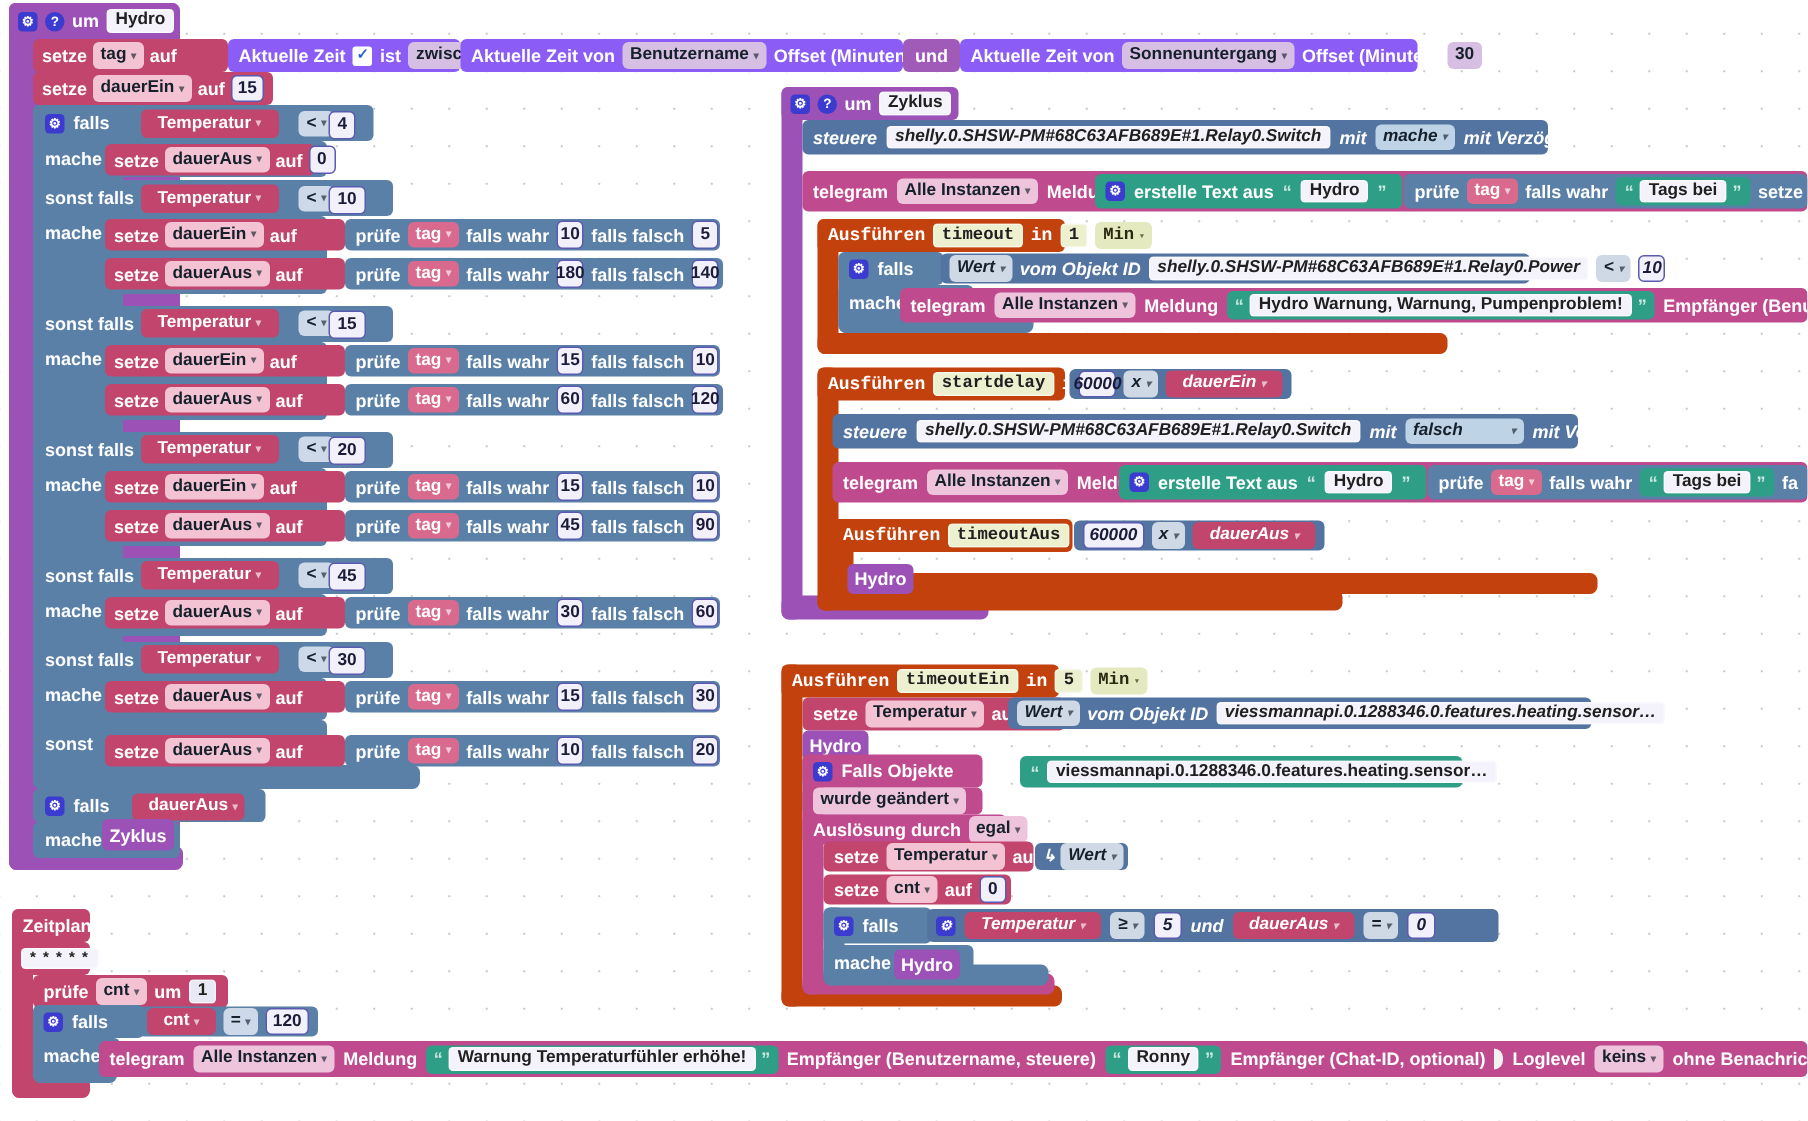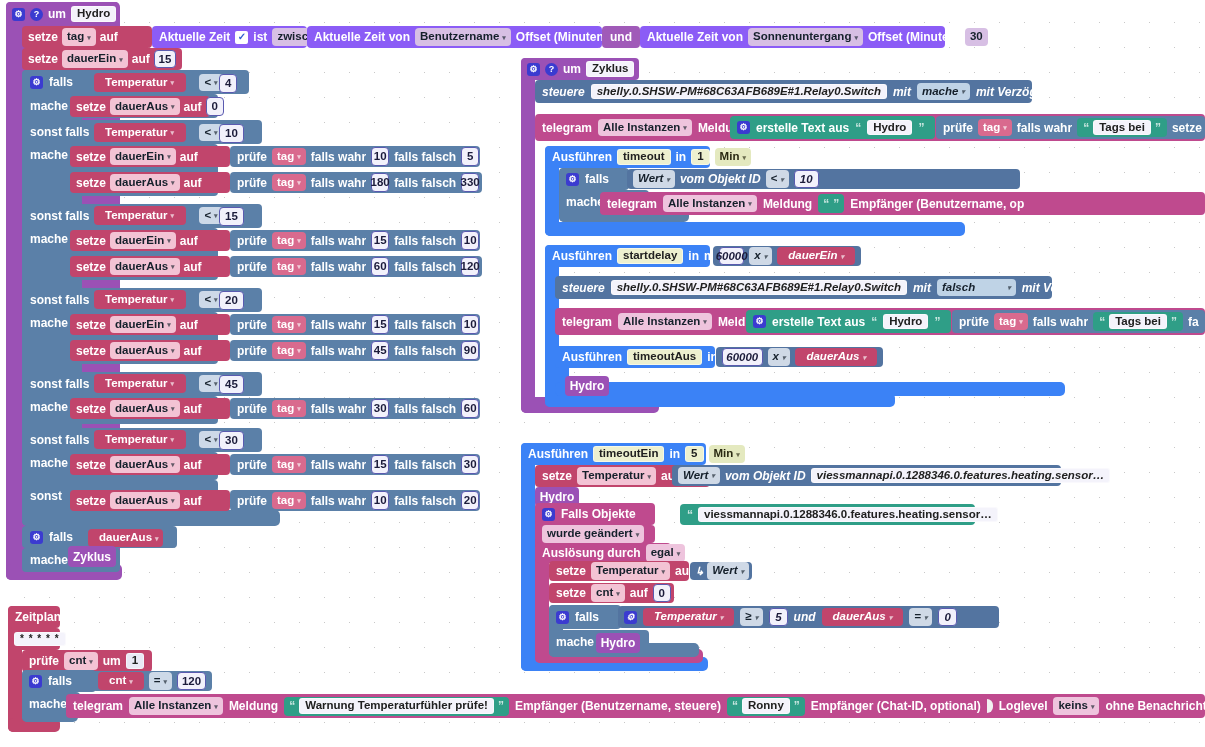--- a/index.html
+++ b/index.html
@@ -73,21 +73,21 @@
   .h-olive .fld  { background: #e4e9bf; color:#2a2a12; }
   .h-magenta .fld{ background: #eec4dd; }
   .h-steel .fld  { background: #cfd9e6; }
 
   
   .c-rose    { background: #c1456c; }
   .c-blue    { background: #5b80a8; }
   .c-purple  { background: #9b51b5; }
   .c-purple2 { background: #8b5cf6; }
   .c-green   { background: #2f9e87; }
-  .c-olive   { background: #3b82f6; }
+  .c-olive   { background: #c2410c; font-family: Liberation Mono, monospace; }
   .c-magenta { background: #bf4a8e; }
   .c-steel   { background: #5374a0; font-style: italic; }
 
   .gear, .help {
     display: inline-flex; align-items: center; justify-content: center;
     width: 13px; height: 13px; border-radius: 3px;
     background: #3b3bd0; color: #fff;
     font-size: 9px; font-weight: bold; flex: none;
   }
   .help { background: #3b3bd0; border-radius: 50%; }
@@ -260,21 +260,21 @@
 </div>
 <div class="blk c-blue h-blue" style="left:230px; top:172px; width:252px; height:21px; padding:0 7px; gap:5px;">
   <span class="lbl">prüfe</span>
   <span class="fld" style="background:#d96a8e;color:#fff;">
     <span>tag</span>
       <span class="caret">▾</span>
   </span>
   <span class="lbl">falls wahr</span>
   <span class="num">180</span>
   <span class="lbl">falls falsch</span>
-  <span class="num">330</span>
+  <span class="num">140</span>
 </div>
 
 <div class="blk c-blue" style="left:22px; top:204px; width:240px; height:24px; padding:0 8px;">
   <span class="lbl">sonst falls</span>
 </div>
 <div class="blk c-rose h-rose" style="left:94px; top:206px; width:92px; height:19px; padding:0 6px;">
   <span class="fld" style="background:transparent;color:#fff;">
     <span>Temperatur</span>
       <span class="caret">▾</span>
   </span>
@@ -578,38 +578,40 @@
 <div class="blk c-blue h-blue" style="left:559px; top:168px; width:70px; height:22px; padding:0 7px; gap:6px;">
   <span class="gear">⚙</span>
   <span class="lbl">falls</span>
 </div>
 <div class="blk c-steel h-steel" style="left:627px; top:169px; width:393px; height:20px; padding:0 6px; gap:5px;">
   <span class="fld" style="background:#cfd9e6;">
     <span>Wert</span>
       <span class="caret">▾</span>
   </span>
   <span class="lbl">vom Objekt ID</span>
+  <span class="txtfield">shelly.0.SHSW-PM#68C63AFB689E#1.Relay0.Power</span>
   <span class="fld" style="background:#cfd9e6;">
     <span>&lt;</span>
       <span class="caret">▾</span>
   </span>
   <span class="num">10</span>
 </div>
 <div class="blk c-blue" style="left:559px; top:190px; width:90px; height:24px; padding:0 7px;">
   <span class="lbl">mache</span>
 </div>
 <div class="blk c-magenta h-magenta" style="left:600px; top:192px; width:605px; height:23px; padding:0 7px; gap:6px; overflow:hidden;">
   <span class="lbl">telegram</span>
   <span class="fld">
     <span>Alle Instanzen</span>
       <span class="caret">▾</span>
   </span>
   <span class="lbl">Meldung</span>
   <span class="blk c-green" style="position:relative;left:0;top:0;padding:1px 5px;gap:4px;height:19px;">
     <span class="quote">“</span>
+    <span class="txtfield">Hydro Warnung, Warnung, Pumpenproblem!</span>
     <span class="quote">”</span>
   </span>
   <span class="lbl">Empfänger (Benutzername, op</span>
 </div>
 
 <div class="plate c-olive" style="left:545px; top:245px; width:14px; height:162px;"></div>
 <div class="plate c-olive" style="left:545px; top:393px; width:350px; height:14px;"></div>
 <div class="blk c-olive h-olive" style="left:545px; top:245px; width:165px; height:22px; padding:0 7px; gap:5px;">
   <span class="lbl">Ausführen</span>
   <span class="txtfield" style="background:#edf0cf;">startdelay</span>
@@ -865,21 +867,21 @@
 
 <div class="blk c-magenta h-magenta" style="left:66px; top:694px; width:1139px; height:24px; padding:0 7px; gap:6px; overflow:hidden;">
   <span class="lbl">telegram</span>
   <span class="fld">
     <span>Alle Instanzen</span>
       <span class="caret">▾</span>
   </span>
   <span class="lbl">Meldung</span>
   <span class="blk c-green" style="position:relative;left:0;top:0;padding:1px 5px;gap:4px;height:19px;">
     <span class="quote">“</span>
-    <span class="txtfield">Warnung Temperaturfühler prüfe!</span>
+    <span class="txtfield">Warnung Temperaturfühler erhöhe!</span>
     <span class="quote">”</span>
   </span>
   <span class="lbl">Empfänger (Benutzername, steuere)</span>
   <span class="blk c-green" style="position:relative;left:0;top:0;padding:1px 5px;gap:4px;height:19px;">
     <span class="quote">“</span>
     <span class="txtfield">Ronny</span>
     <span class="quote">”</span>
   </span>
   <span class="lbl">Empfänger (Chat-ID, optional)</span>
   <span class="plug" style="background:#f2f2f2;"></span>

